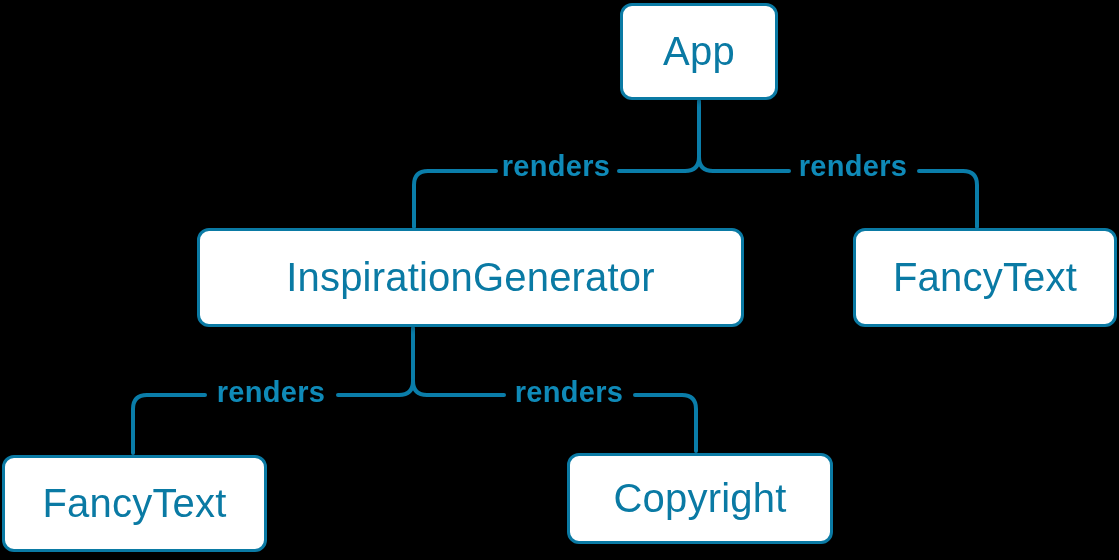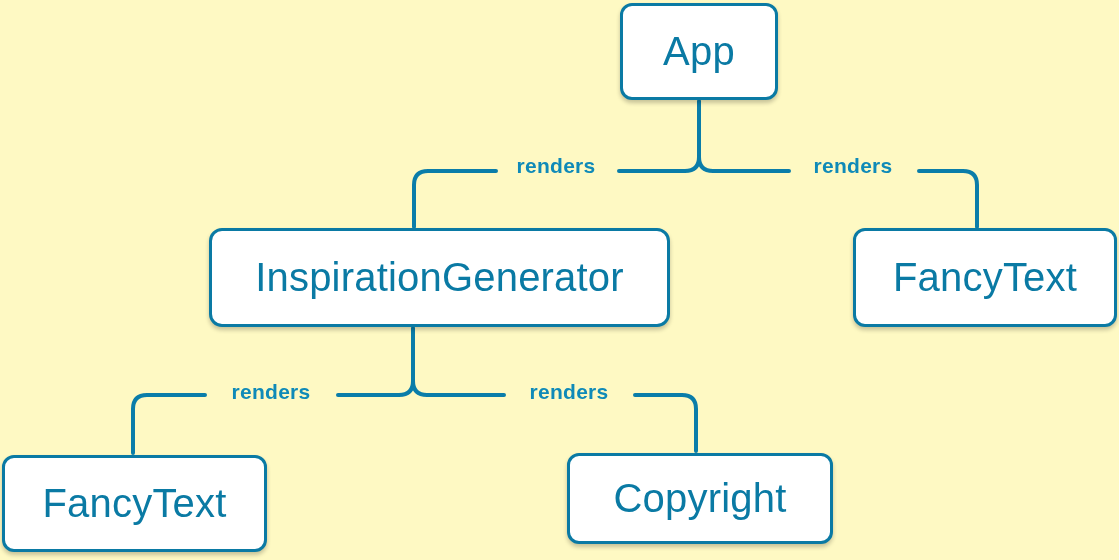--- a/index.html
+++ b/index.html
@@ -2,21 +2,21 @@
 <html><head>
 <meta charset="utf-8">
 <style>
   html, body { margin: 0; padding: 0; }
   body { font-family: "Liberation Sans", sans-serif; }
 
   .canvas {
     position: relative;
     width: 1119px;
     height: 560px;
-    background: #fef9c3;
+    background: #000000;
     overflow: hidden;
   }
 
   .connectors {
     position: absolute;
     left: 0; top: 0;
     width: 1119px; height: 560px;
     pointer-events: none;
   }
   .connectors path {
@@ -37,30 +37,30 @@
     align-items: center;
     justify-content: center;
     color: #0a7aa4;
     font-size: 40px;
     font-weight: 500;
     letter-spacing: 0.2px;
     white-space: nowrap;
   }
 
   .node-app                  { left: 620px; top: 3px;   width: 158px; height: 97px; }
-  .node-inspiration          { left: 209px; top: 228px; width: 461px; height: 99px; border-radius: 13px; }
+  .node-inspiration          { left: 197px; top: 228px; width: 547px; height: 99px; }
   .node-fancy-top            { left: 853px; top: 228px; width: 264px; height: 99px; }
   .node-fancy-bottom         { left: 2px;   top: 455px; width: 265px; height: 97px; }
   .node-copyright            { left: 567px; top: 453px; width: 266px; height: 91px; }
 
   .edge-label {
     position: absolute;
     transform: translate(-50%, -50%);
     color: #0f8ab8;
-    font-size: 21px;
+    font-size: 29px;
     font-weight: 700;
     letter-spacing: 0.3px;
     white-space: nowrap;
   }
   .edge-label-1 { left: 556px; top: 166px; }
   .edge-label-2 { left: 853px; top: 166px; }
   .edge-label-3 { left: 271px; top: 392px; }
   .edge-label-4 { left: 569px; top: 392px; }
 </style>
 </head>

